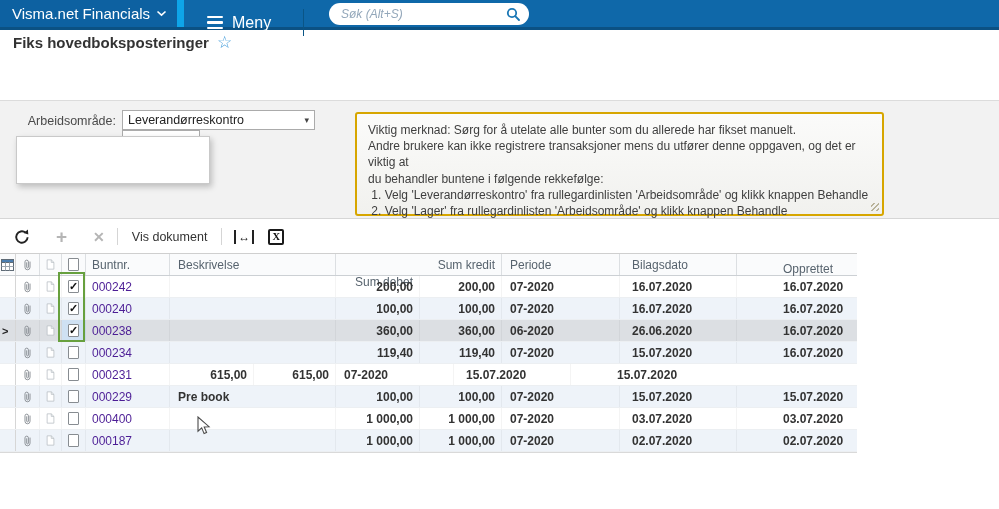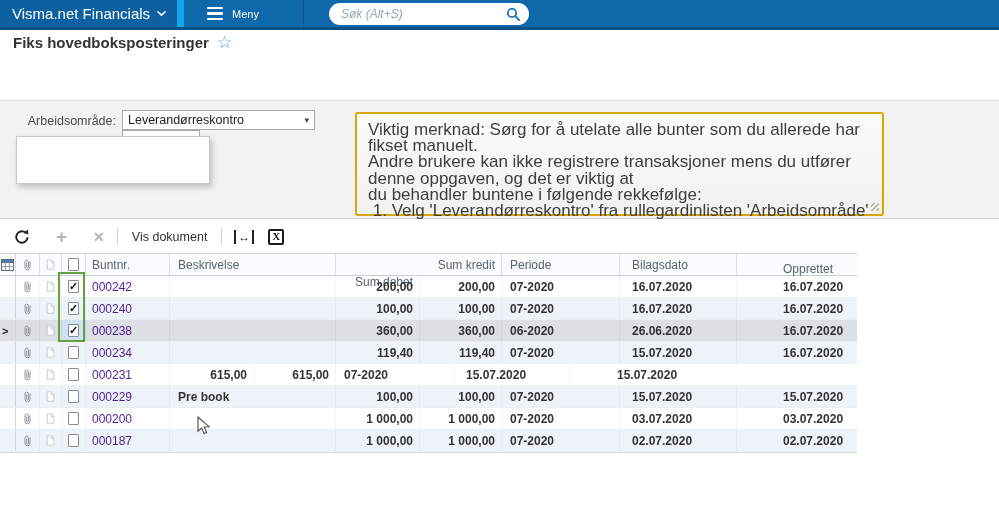--- a/index.html
+++ b/index.html
@@ -7,23 +7,23 @@
   body { font-family:"Liberation Sans", sans-serif; }
   #app { position:relative; width:999px; height:509px; background:#fff; overflow:hidden; }
 
   
   .topbar { position:absolute; left:0; top:0; width:999px; height:30px;
             background:#0f68a9; border-bottom:3px solid #0b5183; }
   .brand { position:absolute; left:0; top:0; width:184px; height:27px; background:#0d61a1;
            border-right:7px solid #0ea5e9; display:flex; align-items:center; padding:0 10px 0 12px;
            color:#fff; font-size:15px; cursor:pointer; }
   .brand .chev { margin-left:auto; display:flex; align-items:center; }
-  .menublk { position:absolute; left:185px; top:0; width:119px; height:27px;
+  .menublk { position:absolute; left:185px; top:9px; width:119px; height:27px;
              border-right:1px solid #0a5586; display:flex; align-items:center; gap:9px;
-             padding-left:22px; color:#fff; font-size:11px; cursor:pointer; }
+             padding-left:22px; color:#fff; font-size:16px; cursor:pointer; }
   .burger { display:flex; flex-direction:column; gap:3px; }
   .burger span { width:16px; height:2.5px; background:#fff; border-radius:1px; }
   .searchpill { position:absolute; left:313px; top:3px; width:200px; height:22px; background:#fff;
                 border-radius:12px; display:flex; align-items:center; padding:0 8px 0 12px;margin-left:16px; }
   .searchpill input { flex:1; border:none; outline:none; font-size:12px; font-style:italic;
                       color:#444; background:transparent; }
   .searchpill input::placeholder { color:#93a7ba; font-style:italic; }
 
   
   .titlerow { position:absolute; left:13px; top:34px; display:flex; align-items:center; gap:8px; }
@@ -51,21 +51,21 @@
   .combo .val { flex:1; font-size:12.5px; color:#222; }
   .combo .caret { font-size:9px; color:#444; }
   .ghost-input { position:absolute; left:122px; top:130px; width:78px; height:14px; background:#fff;
                  border:1px solid #ababab; }
   .popup { position:absolute; left:16px; top:136px; width:194px; height:48px; background:#fff;
            border:1px solid #c9c9c9; box-shadow:2px 3px 6px rgba(0,0,0,.22); }
 
   .warnbox { position:absolute; left:355px; top:112px; width:529px; height:104px;
              border:2px solid #d7a600; border-radius:3px;
              background:linear-gradient(#fbfbfa,#f1f1ee); padding:8px 10px 6px 11px; }
-  .warnbox .wline { font-size:17px; line-height:16.2px; color:#3e3e3e; white-space:pre-wrap; }
+  .warnbox .wline { font-size:12px; line-height:16.2px; color:#3e3e3e; white-space:pre-wrap; }
   .grip { position:absolute; right:3px; bottom:3px; width:8px; height:8px;
           background:repeating-linear-gradient(135deg, transparent 0 2px, #b9b39a 2px 3.5px); }
 
   
   .gridbar { position:absolute; left:0; top:220px; width:999px; height:33px; background:#fff;
              display:flex; align-items:center; }
   .gicon { display:flex; align-items:center; justify-content:center; cursor:pointer; }
   .g-refresh { margin-left:14px; }
   .g-plus { margin-left:26px; color:#b5b5b5; font-size:19px; font-weight:bold; cursor:default; }
   .g-del { margin-left:26px; color:#b5b5b5; font-size:14px; font-weight:bold; cursor:default; }
@@ -410,21 +410,21 @@
       <div class="td c-doc">
         <svg width="11" height="13" viewBox="0 0 12 14">
               <path d="M1.5 0.8 H7 L10.5 4.2 V13.2 H1.5 Z" fill="#fff" stroke="#b6bcc2"></path>
               <path d="M7 0.8 V4.2 H10.5" fill="none" stroke="#b6bcc2"></path>
             </svg>
       </div>
       <div class="td c-cb">
             <span class="cbox"></span>
           </div>
       <div class="td c-bunt">
-            <a class="link">000200</a>
+            <a class="link">000400</a>
           </div>
       <div class="td c-beskr datacell"></div>
       <div class="td c-deb datacell">1 000,00</div>
       <div class="td c-kred datacell">1 000,00</div>
       <div class="td c-per datacell">07-2020</div>
       <div class="td c-bil datacell">03.07.2020</div>
       <div class="td c-opp datacell">03.07.2020</div>
     </div>
         <div class="tr">
       <div class="td c-ptr"></div>

